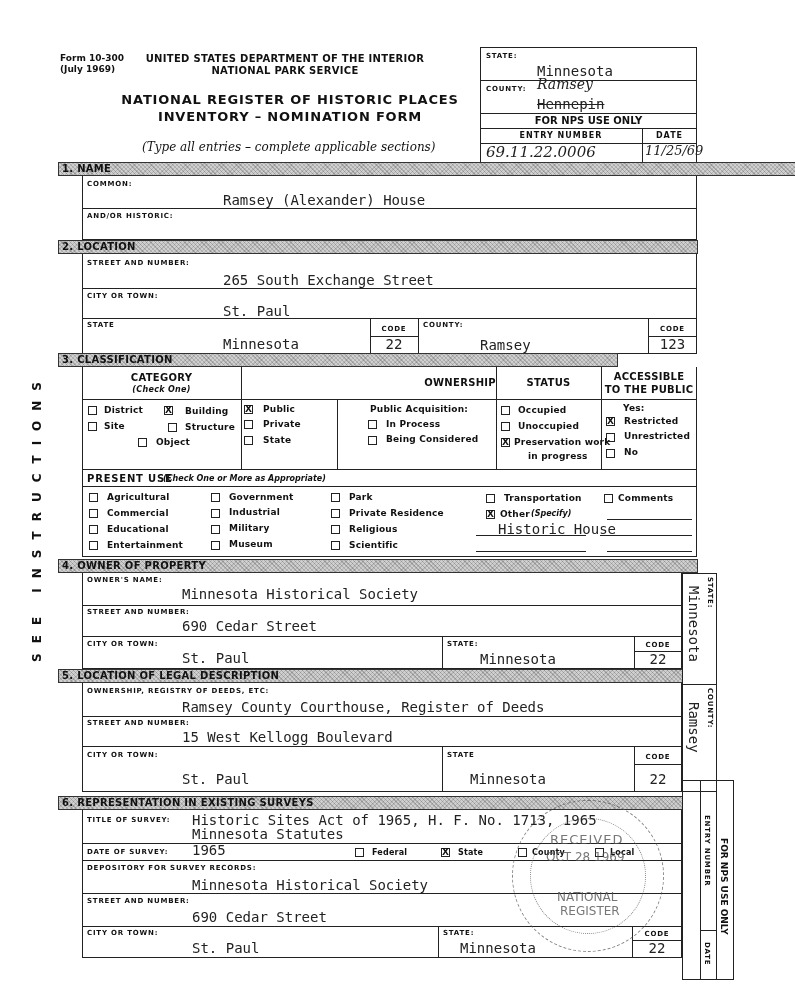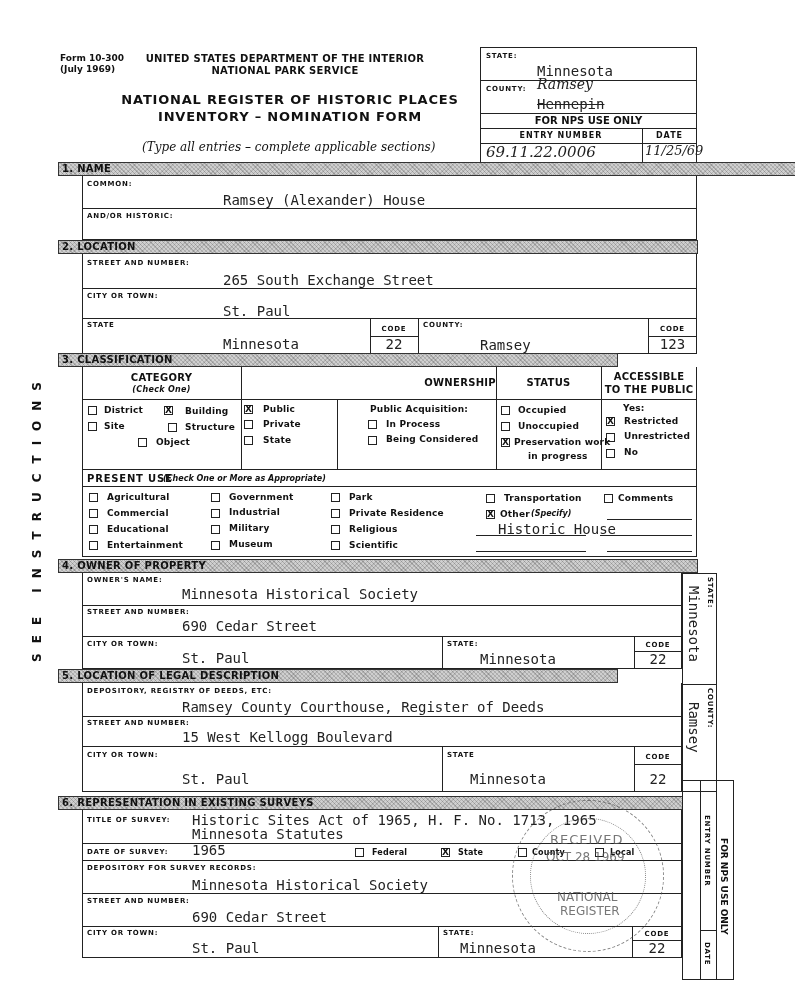--- a/index.html
+++ b/index.html
@@ -198,23 +198,23 @@
 <div class="lbl" style="left:87px;top:640px;">CITY OR TOWN:</div>
 <div class="typed" style="left:182px;top:650px;">St. Paul</div>
 <div class="vline" style="left:442px;top:636px;height:33px;"></div>
 <div class="lbl" style="left:447px;top:640px;">STATE:</div>
 <div class="typed" style="left:480px;top:651px;">Minnesota</div>
 <div class="vline" style="left:634px;top:636px;height:33px;"></div>
 <div class="lbl" style="left:634px;top:641px;width:48px;text-align:center;">CODE</div>
 <div class="hline" style="left:634px;top:651px;width:48px;"></div>
 <div class="typed" style="left:634px;top:651px;width:48px;text-align:center;">22</div>
 
-<div class="sect" style="top:669px;width:560px;">5. LOCATION OF LEGAL DESCRIPTION</div>
+<div class="sect" style="top:669px;width:625px;">5. LOCATION OF LEGAL DESCRIPTION</div>
 <div class="box" style="left:82px;top:683px;width:600px;height:109px;border-top:none;"></div>
-<div class="lbl" style="left:87px;top:687px;">DEPOSITORY, REGISTRY OF DEEDS, ETC:</div>
+<div class="lbl" style="left:87px;top:687px;">OWNERSHIP, REGISTRY OF DEEDS, ETC:</div>
 <div class="typed" style="left:182px;top:699px;">Ramsey County Courthouse, Register of Deeds</div>
 <div class="hline" style="left:82px;top:716px;width:600px;"></div>
 <div class="lbl" style="left:87px;top:719px;">STREET AND NUMBER:</div>
 <div class="typed" style="left:182px;top:729px;">15 West Kellogg Boulevard</div>
 <div class="hline" style="left:82px;top:746px;width:600px;"></div>
 <div class="lbl" style="left:87px;top:751px;">CITY OR TOWN:</div>
 <div class="typed" style="left:182px;top:771px;">St. Paul</div>
 <div class="vline" style="left:442px;top:746px;height:46px;"></div>
 <div class="lbl" style="left:447px;top:751px;">STATE</div>
 <div class="typed" style="left:470px;top:771px;">Minnesota</div>

